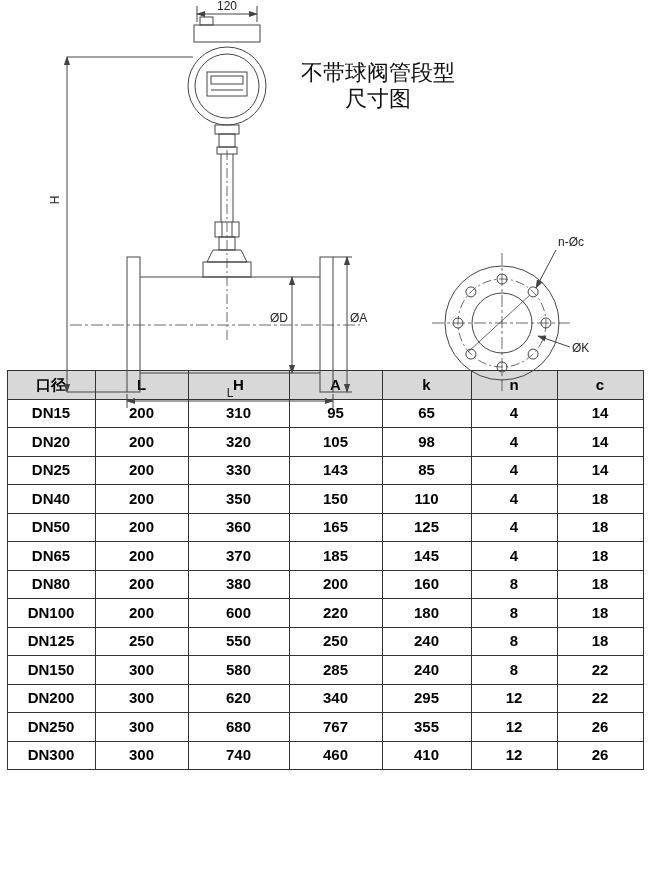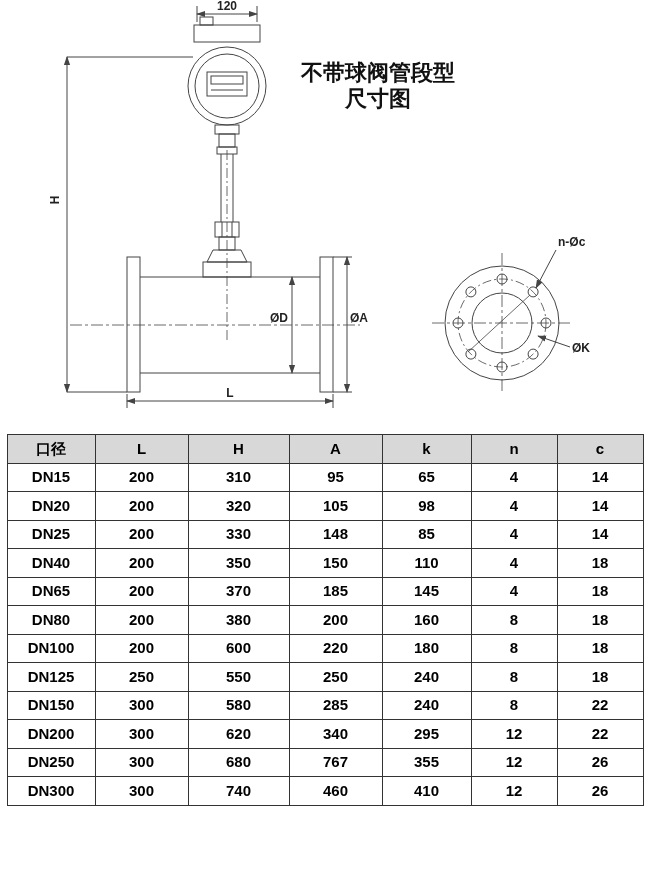--- a/index.html
+++ b/index.html
@@ -1,20 +1,20 @@
 <!DOCTYPE html>
 <html><head>
 <meta charset="utf-8">
 <style>
   html,body{margin:0;padding:0;background:#ffffff;}
   .page{
     width:650px;height:876px;background:#ffffff;position:relative;
     font-family:"Liberation Sans", sans-serif;color:#000;overflow:hidden;
   }
-  .drawing{width:650px;height:434px;position:relative;font-weight:bold;}
+  .drawing{width:650px;height:370px;position:relative;}
   svg text{font-family:"Liberation Sans", sans-serif;fill:#222;}
   .dim-label{font-size:12px;}
   .title-line{font-size:22px;fill:#111;}
   table.dims{
     border-collapse:collapse;table-layout:fixed;
     width:636px;margin:0 auto;
   }
   table.dims th, table.dims td{
     border:1px solid #333;
     height:27.5px;
@@ -175,31 +175,40 @@
           <td>320</td>
           <td>105</td>
           <td>98</td>
           <td>4</td>
           <td>14</td>
         </tr>
         <tr>
           <td>DN25</td>
           <td>200</td>
           <td>330</td>
-          <td>148</td>
+          <td>143</td>
           <td>85</td>
           <td>4</td>
           <td>14</td>
         </tr>
         <tr>
           <td>DN40</td>
           <td>200</td>
           <td>350</td>
           <td>150</td>
           <td>110</td>
+          <td>4</td>
+          <td>18</td>
+        </tr>
+        <tr>
+          <td>DN50</td>
+          <td>200</td>
+          <td>360</td>
+          <td>165</td>
+          <td>125</td>
           <td>4</td>
           <td>18</td>
         </tr>
         <tr>
           <td>DN65</td>
           <td>200</td>
           <td>370</td>
           <td>185</td>
           <td>145</td>
           <td>4</td>

